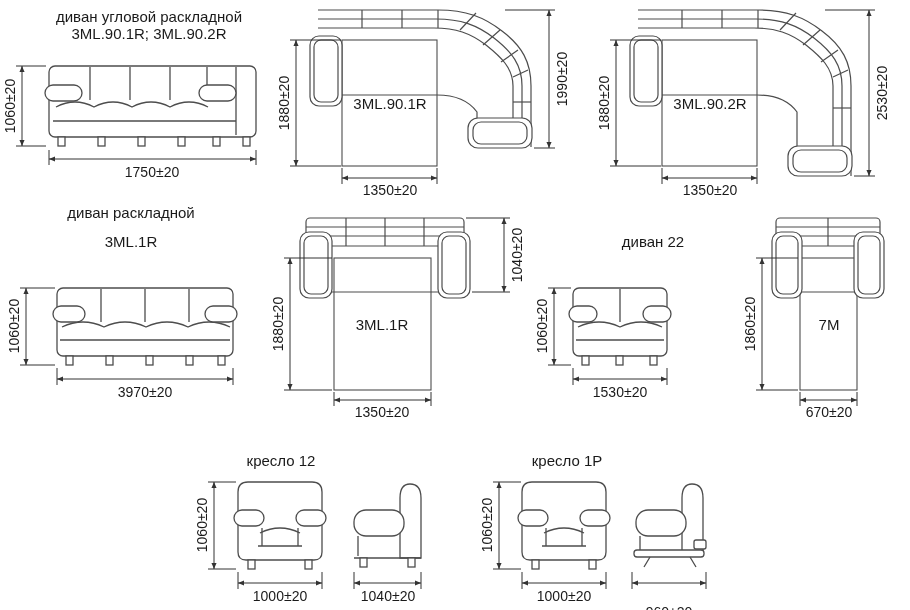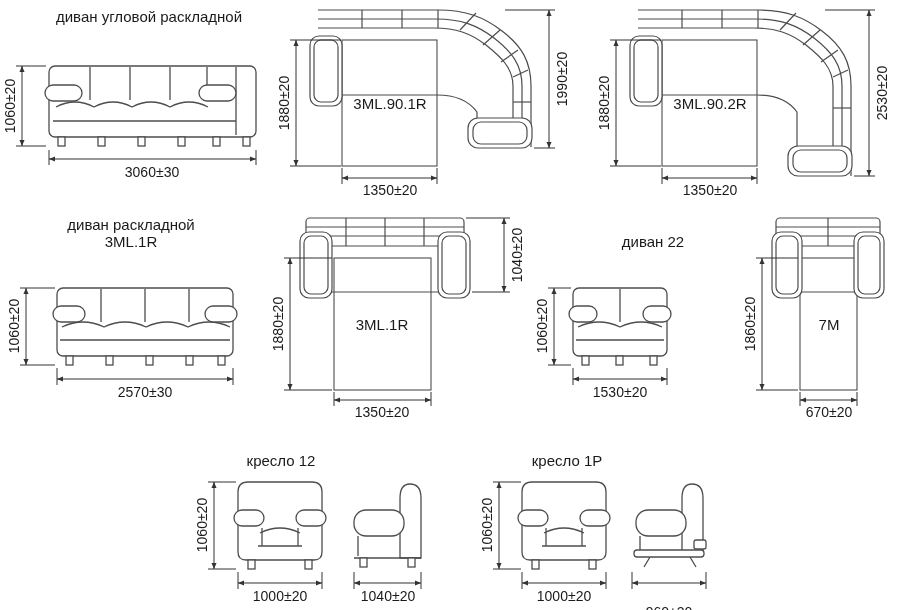--- a/index.html
+++ b/index.html
@@ -243,37 +243,38 @@
 
       <path d="M522,572 V589 M606,572 V589"></path>
       <line x1="522" y1="583" x2="606" y2="583" marker-start="url(#arw)" marker-end="url(#arw)"></line>
 
       <path d="M632,572 V589 M706,572 V589"></path>
       <line x1="632" y1="583" x2="706" y2="583" marker-start="url(#arw)" marker-end="url(#arw)"></line>
     </g>
   </svg>
 
   <div class="txt title" style="left:149px;top:16px">диван угловой раскладной</div>
+  <div class="txt title" style="left:149px;top:33px">3ML.90.1R; 3ML.90.2R</div>
   <div class="txt v" style="left:10px;top:106px">1060±20</div>
-  <div class="txt" style="left:152px;top:172px">3060±30</div>
+  <div class="txt" style="left:152px;top:172px">1750±20</div>
 
   <div class="txt model" style="left:390px;top:103px">3ML.90.1R</div>
   <div class="txt v" style="left:284px;top:103px">1880±20</div>
   <div class="txt v" style="left:562px;top:79px">1990±20</div>
   <div class="txt" style="left:390px;top:190px">1350±20</div>
 
   <div class="txt model" style="left:710px;top:103px">3ML.90.2R</div>
   <div class="txt v" style="left:604px;top:103px">1880±20</div>
   <div class="txt v" style="left:882px;top:93px">2530±20</div>
   <div class="txt" style="left:710px;top:190px">1350±20</div>
 
-  <div class="txt title" style="left:131px;top:224px">диван раскладной</div>
+  <div class="txt title" style="left:131px;top:212px">диван раскладной</div>
   <div class="txt title" style="left:131px;top:241px">3ML.1R</div>
   <div class="txt v" style="left:14px;top:326px">1060±20</div>
-  <div class="txt" style="left:145px;top:392px">2570±30</div>
+  <div class="txt" style="left:145px;top:392px">3970±20</div>
 
   <div class="txt model" style="left:382px;top:324px">3ML.1R</div>
   <div class="txt v" style="left:278px;top:324px">1880±20</div>
   <div class="txt v" style="left:517px;top:255px">1040±20</div>
   <div class="txt" style="left:382px;top:412px">1350±20</div>
 
   <div class="txt title" style="left:653px;top:241px">диван 22</div>
   <div class="txt v" style="left:542px;top:326px">1060±20</div>
   <div class="txt" style="left:620px;top:392px">1530±20</div>
 

